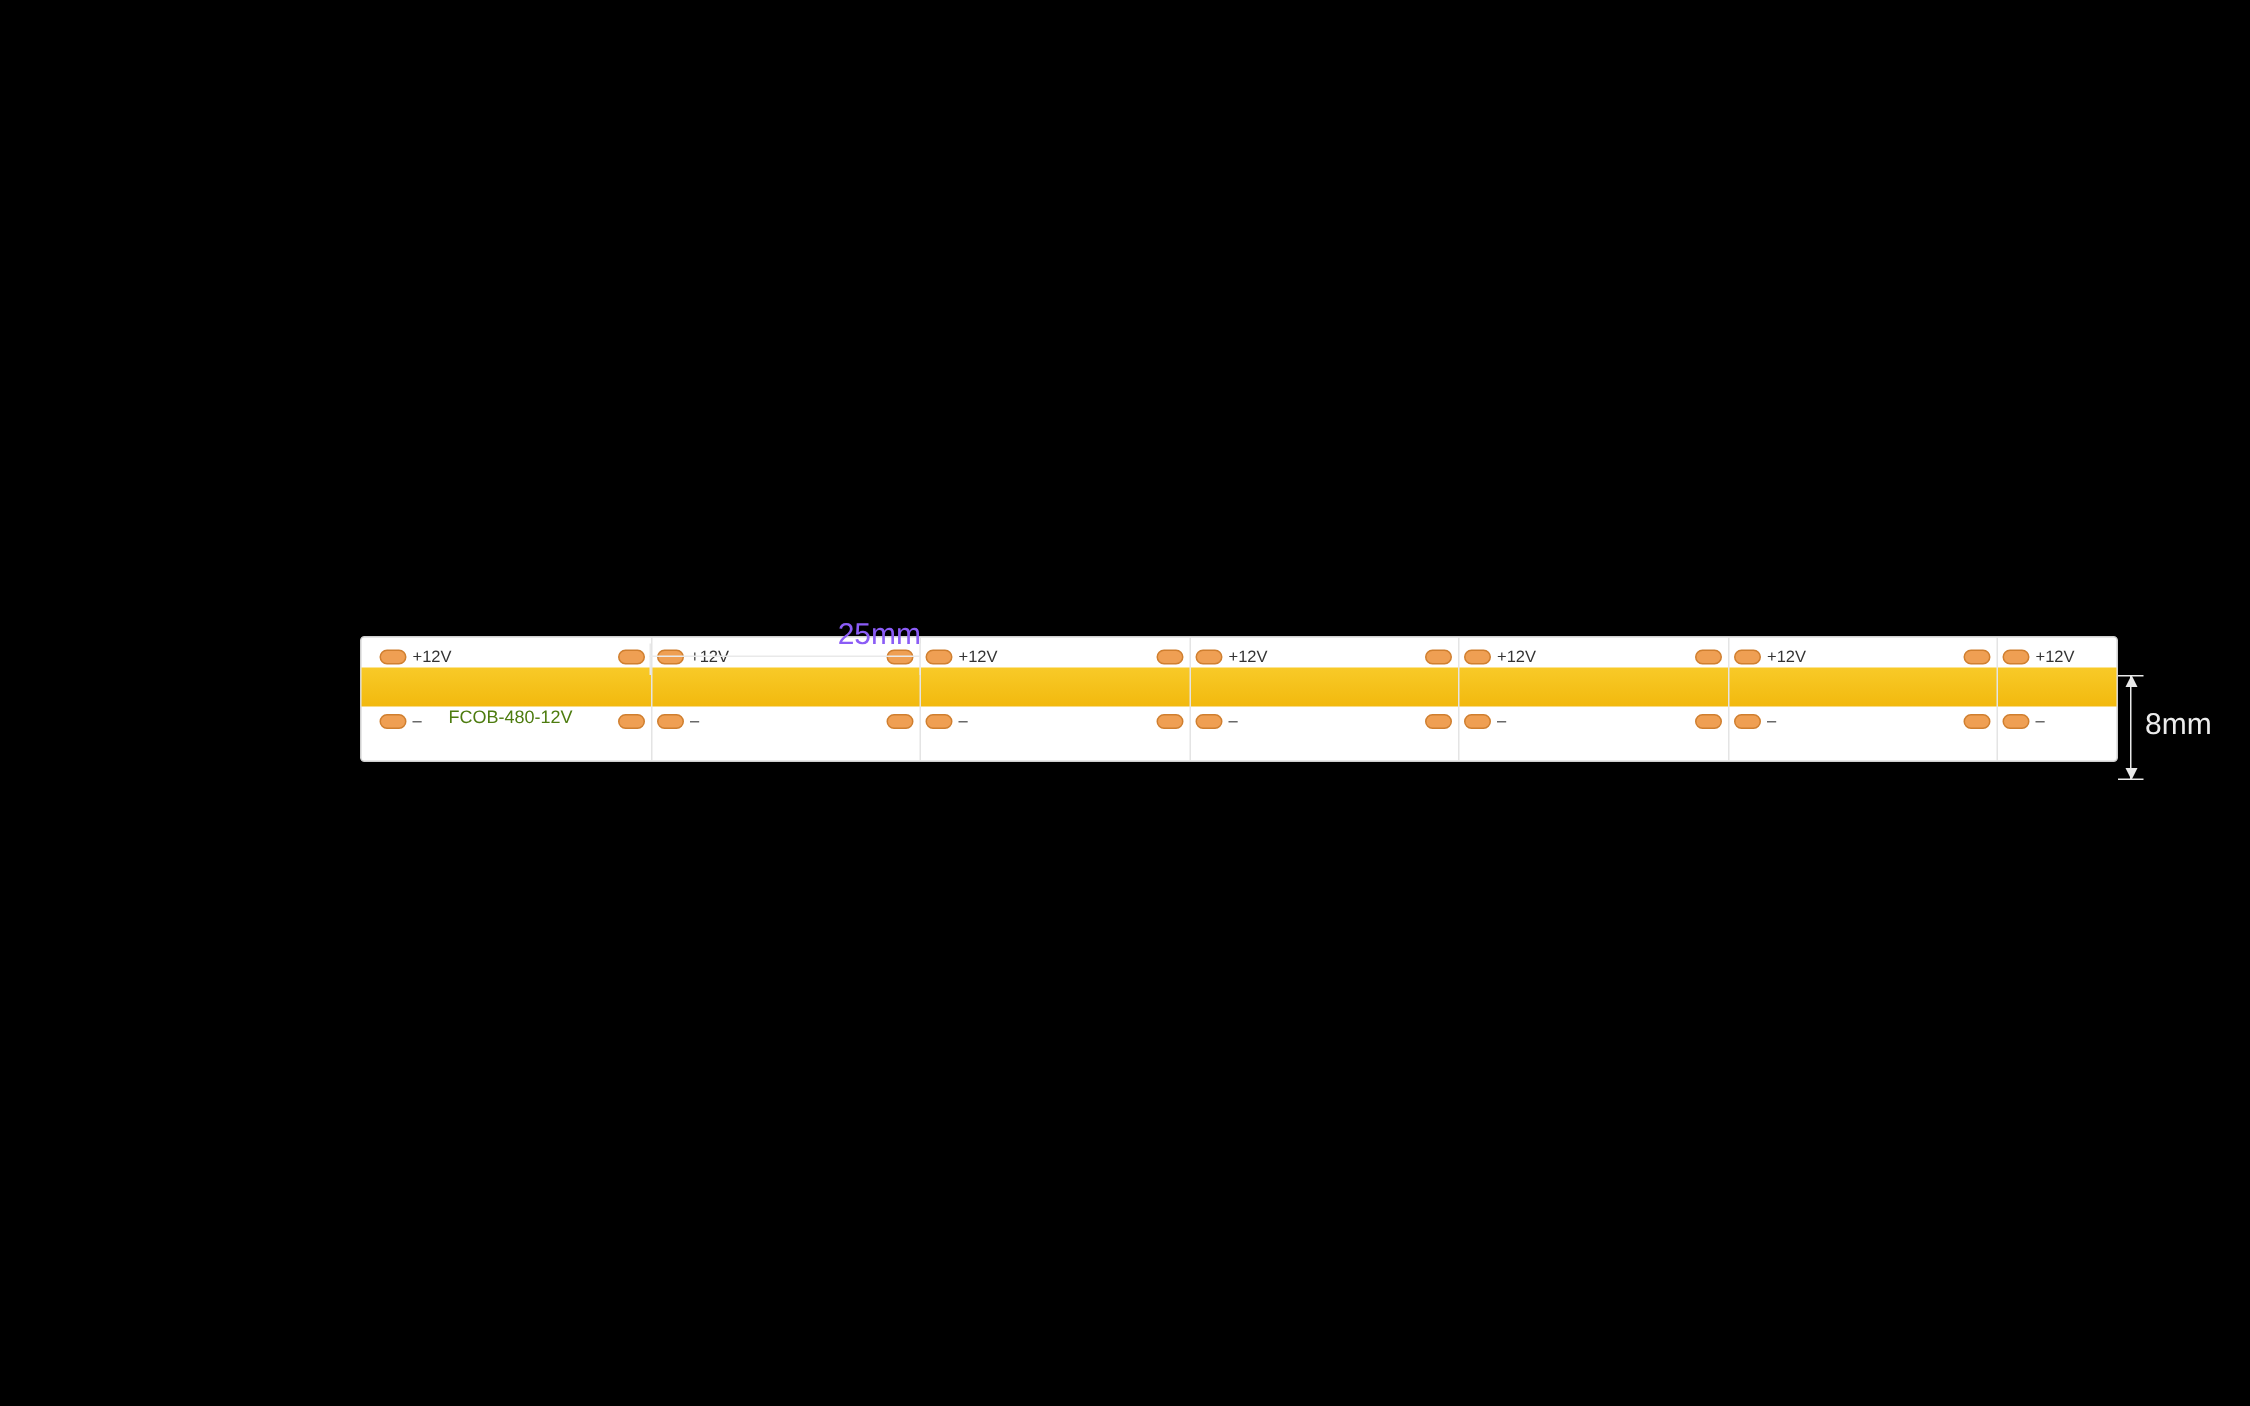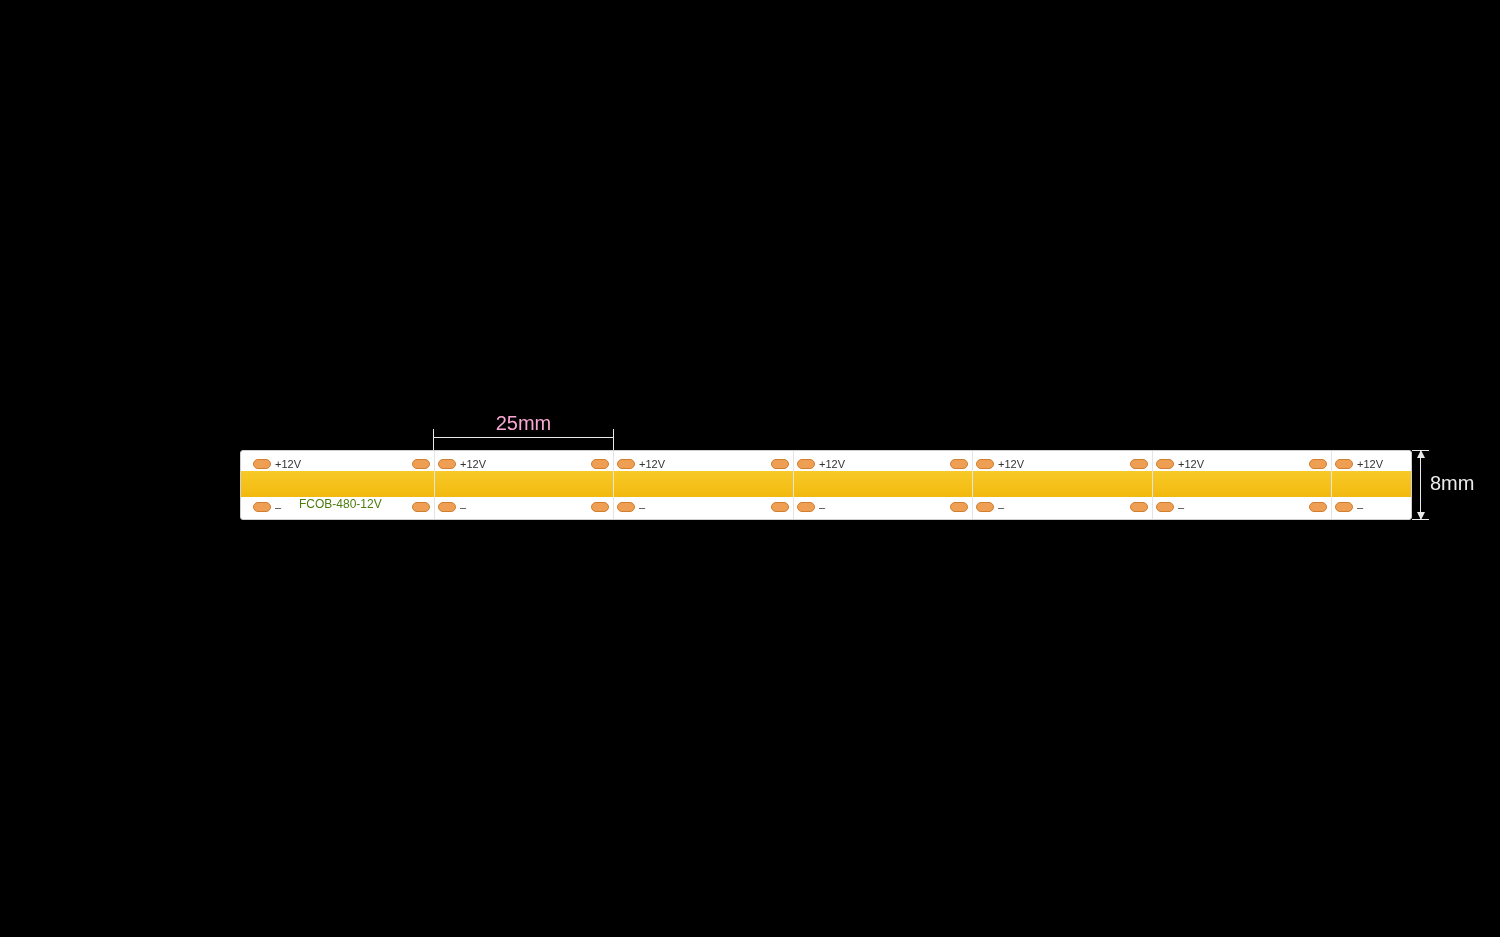--- a/index.html
+++ b/index.html
@@ -9,22 +9,22 @@
     overflow: hidden;
     font-family: "Liberation Sans", sans-serif;
   }
   .canvas {
     position: absolute; left: 0; top: 0;
     width: 1500px; height: 937px;
     background: #000000;
   }
   
   .strip {
-    position: absolute; left: 240px; top: 450px;
-    width: 1172px; height: 70px;
+    position: absolute; left: 240px; top: 424px;
+    width: 1172px; height: 84px;
     background: #ffffff;
     border: 1px solid #cfcfcf;
     border-radius: 3px;
     box-sizing: border-box;
   }
   .band {
     position: absolute; left: 0; right: 0; top: 20px; height: 26px;
     background: linear-gradient(#f8ca28, #f2b90e);
   }
   .cut {
@@ -56,22 +56,22 @@
   .dim-pitch-line {
     position: absolute; left: 433px; top: 437px;
     width: 181px; height: 1px; background: #e9e9e9;
   }
   .dim-pitch-ext {
     position: absolute; top: 429px; width: 1px; height: 21px;
     background: #e9e9e9;
   }
   .dim-pitch-text {
     position: absolute; left: 433px; top: 412px; width: 181px;
-    text-align: center;
-    font-size: 20px; line-height: 22px; color: #f9a8d4;
+    text-align: right;
+    font-size: 20px; line-height: 22px; color: #8b5cf6;
   }
   
   .dim-w-tick {
     position: absolute; left: 1412px; width: 17px; height: 1px;
     background: #e9e9e9;
   }
   .dim-w-line {
     position: absolute; left: 1420px; top: 450px;
     width: 1px; height: 70px; background: #e9e9e9;
   }

